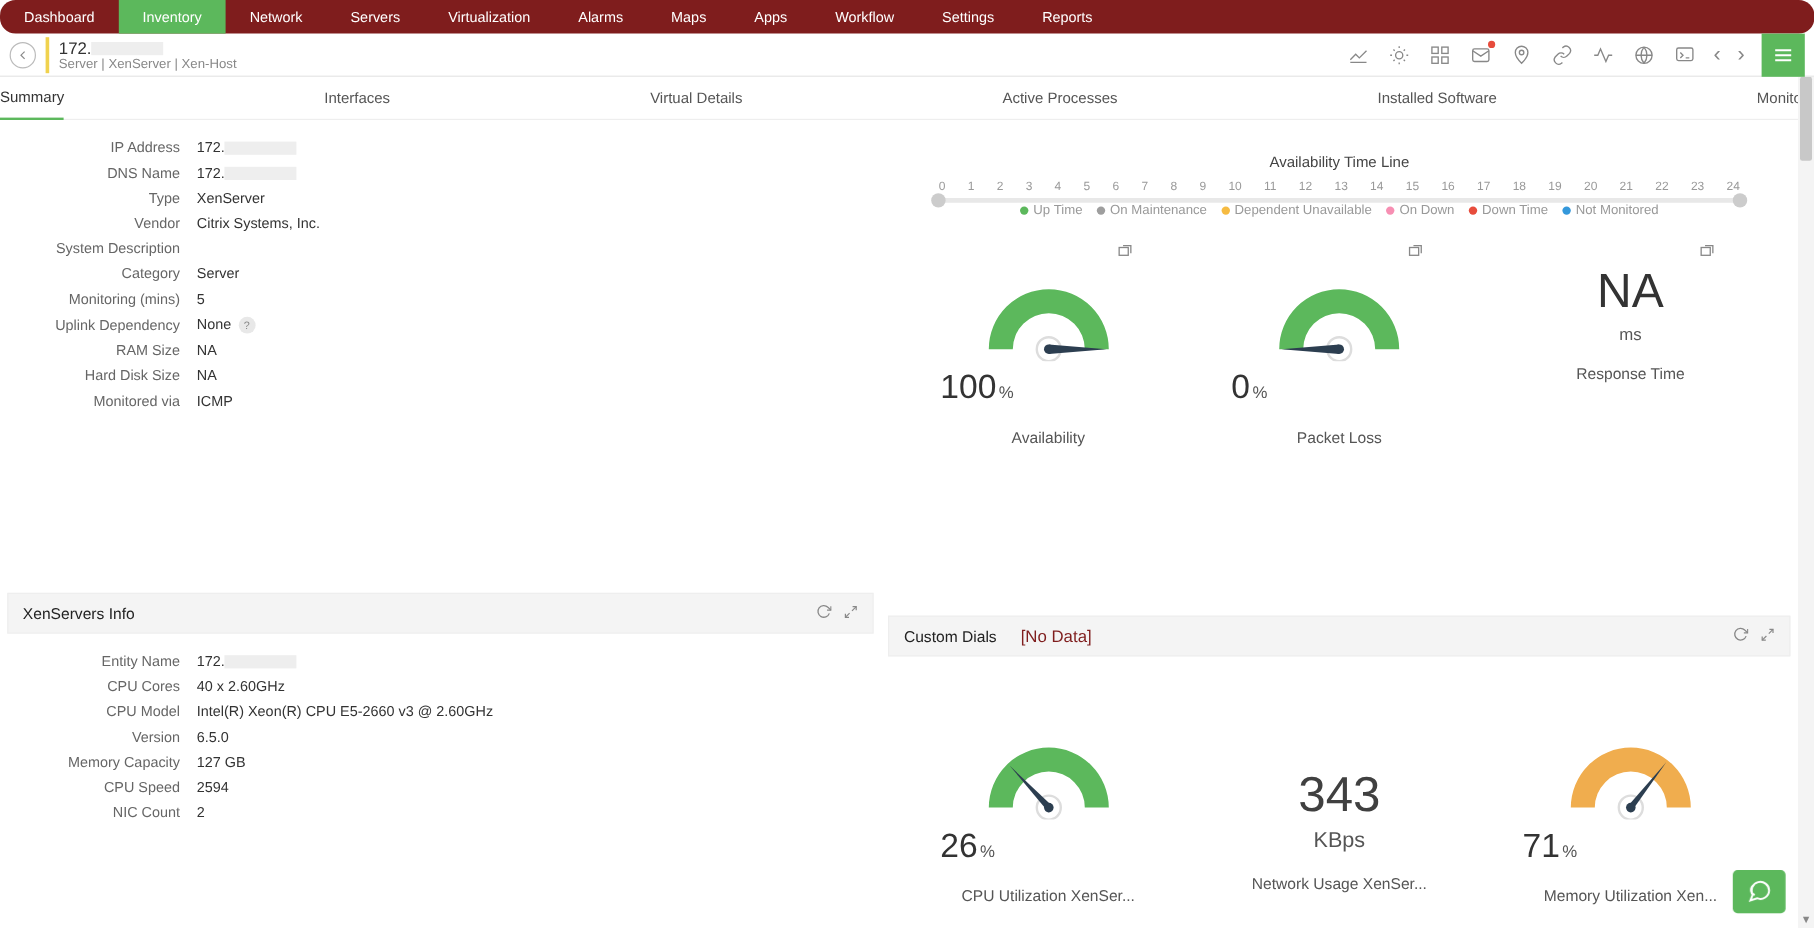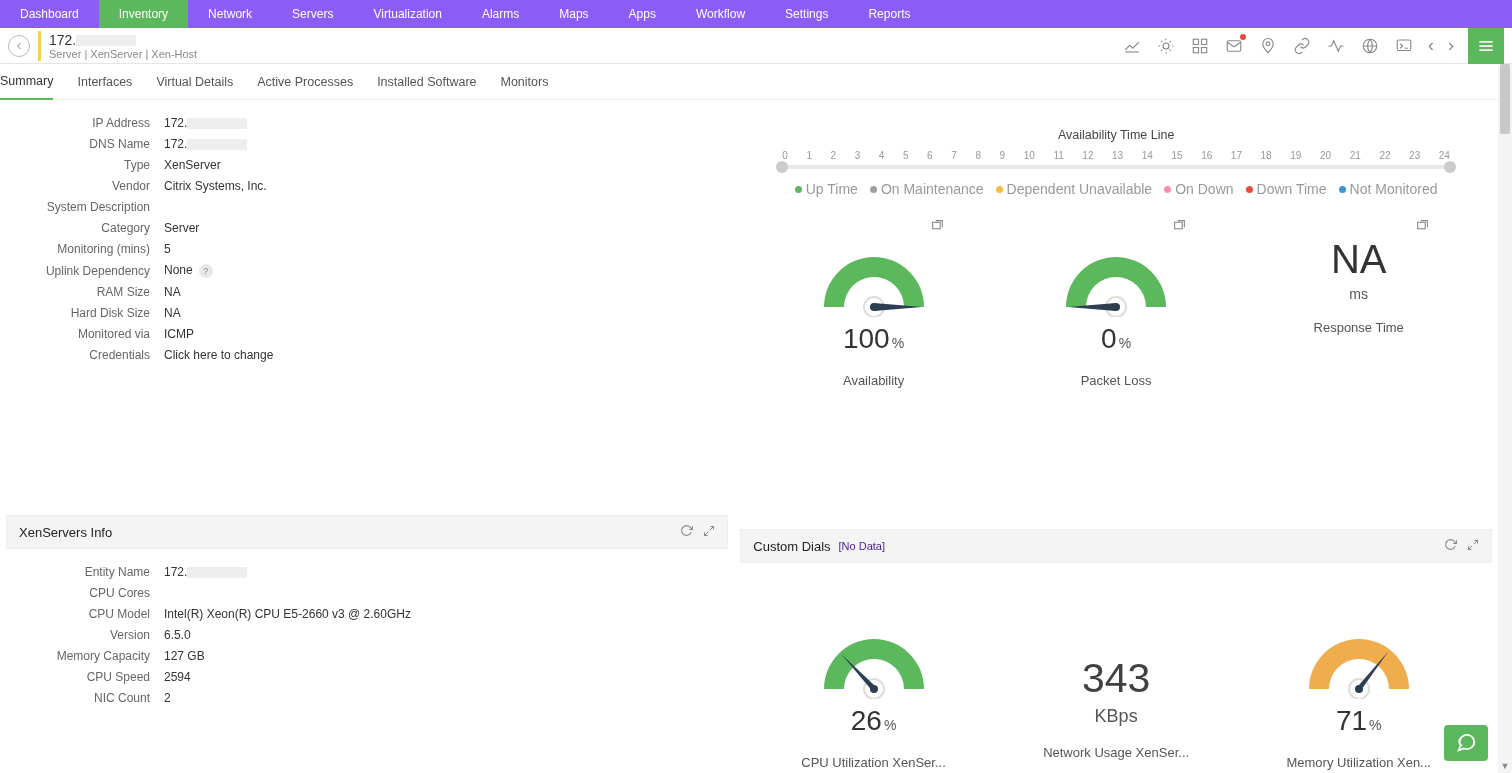--- a/index.html
+++ b/index.html
@@ -1,37 +1,37 @@
 <!DOCTYPE html>
 <html><head>
 <meta charset="utf-8">
 <style>
 * { margin: 0; padding: 0; box-sizing: border-box; font-family: -apple-system, BlinkMacSystemFont, "Segoe UI", Arial, sans-serif; }
 body { background: #fff; font-size: 13px; color: #333; overflow-x: hidden; }
 
 
-.topnav { background: #8b5cf6; display: flex; height: 28px; }
+.topnav { background: #7f1d1d; display: flex; height: 28px; border-radius: 13px; }
 .topnav-item { color: #fff; padding: 0 20px; display: flex; align-items: center; font-size: 12px; cursor: pointer; }
 .topnav-item.active { background: #5cb85c; }
 
 
 .subheader { display: flex; align-items: center; height: 36px; border-bottom: 1px solid #e5e5e5; padding: 0 8px; position: relative; }
 .back-btn { width: 22px; height: 22px; border-radius: 50%; border: 1px solid #bbb; display:flex; align-items:center; justify-content:center; margin-right: 8px; cursor:pointer; color:#888; font-size:14px; }
 .yellow-bar { width: 3px; height: 30px; background: #f0d24e; margin-right: 8px; }
 .host-info .title { font-size: 14px; color: #333; }
 .host-info .sub { font-size: 11px; color: #888; text-align: center; }
 .header-icons { margin-left: auto; display:flex; align-items:center; gap: 6px; }
 .hicon { width: 28px; height: 28px; display:flex; align-items:center; justify-content:center; color:#888; cursor:pointer; font-size:16px; }
 .hicon svg { width:18px; height:18px; }
 .arrow-btn { color:#888; font-size:18px; padding:0 4px; cursor:pointer; }
 .menu-btn { width:36px; height:36px; background:#5cb85c; display:flex; align-items:center; justify-content:center; cursor:pointer; margin-left:4px; }
 .menu-btn svg { stroke:#fff; }
 
 
-.tabs { display:flex; justify-content:flex-start; gap:24px; height:36px; align-items:center; border-bottom:1px solid #eee; }
+.tabs { display:flex; justify-content:space-between; gap:24px; height:36px; align-items:center; border-bottom:1px solid #eee; }
 .tab { font-size:12.5px; color:#555; padding:10px 0; cursor:pointer; }
 .tab.active { color:#333; border-bottom: 2px solid #5cb85c; }
 
 
 .main { display:flex; gap: 12px; padding: 0 6px 20px 6px; }
 .col { flex:1; min-width:0; }
 .left { flex: 0.98; }
 .right { flex: 1.02; }
 
 
@@ -50,46 +50,46 @@
 .redact { display:inline-block; width:60px; height:11px; background:#eee; vertical-align:middle; }
 .help-dot { display:inline-block; width:14px; height:14px; border-radius:50%; background:#e8e8e8; color:#888; font-size:9px; text-align:center; line-height:14px; margin-left:6px; }
 
 
 .timeline-title { text-align:center; font-size:12.5px; color:#444; margin-bottom:8px; }
 .timeline-scale { display:flex; justify-content:space-between; padding:0 30px; font-size:10px; color:#999; position:relative; }
 .timeline-track { height:4px; background:#e8e8e8; margin:4px 30px 0; position:relative; border-radius:2px; }
 .timeline-handle { position:absolute; width:12px; height:12px; border-radius:50%; background:#ccc; top:-4px; }
 .timeline-handle.left { left:-6px; }
 .timeline-handle.right { right:-6px; }
-.legend { display:flex; justify-content:center; gap:12px; font-size:14px; color:#999; margin-top:12px; flex-wrap:wrap;}
+.legend { display:flex; justify-content:center; gap:12px; font-size:11px; color:#999; flex-wrap:wrap;}
 .legend-item { display:flex; align-items:center; gap:4px; }
 .ldot { width:7px; height:7px; border-radius:50%; }
 
 
 .gauges { display:flex; justify-content:space-around; margin-top:40px; }
 .gauge-box { text-align:center; position:relative; width:180px; }
 .popout { position:absolute; top:-18px; right:20px; color:#888; font-size:12px; cursor:pointer; }
 .gauge-svg { width:140px; height:80px; margin:0 auto; display:block; }
-.gauge-value { font-size:28px; color:#333; margin-top:6px; display:flex; align-items:baseline; justify-content:center; gap:2px; }
+.gauge-value { font-size:28px; color:#333; margin-top:6px; display:flex; align-items:baseline; justify-content:flex-start; gap:2px; }
 .gauge-value .unit { font-size:14px; color:#555; }
 .gauge-na { font-size:40px; color:#333; font-weight:400; }
 .gauge-sub { font-size:14px; color:#555; margin-top:4px; }
 .gauge-label { font-size:13px; color:#555; margin-top:18px; }
 
 
 .fake-scroll { position:fixed; right:0; top:64px; bottom:0; width:14px; background:#f4f4f4; }
 .fake-scroll .thumb { position:absolute; left:2px; right:2px; top:0; height:70px; background:#c8c8c8; border-radius:2px; }
 .fake-scroll .up, .fake-scroll .down { position:absolute; left:0; right:0; height:14px; display:flex; align-items:center; justify-content:center; color:#888; font-size:9px; }
 .fake-scroll .up { top:0; } .fake-scroll .down { bottom:0; }
 
 
 .chat-btn { position:fixed; right:24px; bottom:12px; width:44px; height:36px; background:#5cb85c; border-radius:4px; display:flex; align-items:center; justify-content:center; cursor:pointer; }
 .chat-btn svg { stroke:#fff; fill:none; }
 
-.nodata { color:#4c1d95; font-size:11px; font-weight:400; margin-left:8px;}
+.nodata { color:#7f1d1d; font-size:14px; font-weight:400; margin-left:20px;}
 
 
 .main-right-panels { margin-right: 14px; }
 </style>
 </head>
 <body>
 
 <div class="topnav" id="topnav">
     <div class="topnav-item">Dashboard</div>
     <div class="topnav-item active">Inventory</div>
@@ -235,24 +235,20 @@
             <div class="k">RAM Size</div>
             <div class="v"><span>NA</span></div>
           </div>
           <div class="kv">
             <div class="k">Hard Disk Size</div>
             <div class="v"><span>NA</span></div>
           </div>
           <div class="kv">
             <div class="k">Monitored via</div>
             <div class="v"><span>ICMP</span></div>
-          </div>
-          <div class="kv">
-            <div class="k">Credentials</div>
-            <div class="v"><span>Click here to change</span></div>
           </div>
         </div>
     </div>
 
     <div style="height:130px"></div>
     <div class="panel-header">
       <span>XenServers Info</span>
       <span class="spacer"></span>
       <span class="picon"><svg width="13" height="13" viewBox="0 0 24 24" fill="none" stroke="currentColor" stroke-width="2">
             <path d="M23 4v6h-6"></path>
@@ -266,20 +262,21 @@
           </svg></span>
     </div>
     <div class="panel-body">
       <div id="kv-xen" class="kv-wrap">
           <div class="kv">
             <div class="k">Entity Name</div>
             <div class="v"><span>172.</span><span class="redact"></span></div>
           </div>
           <div class="kv">
             <div class="k">CPU Cores</div>
+            <div class="v"><span>40 x 2.60GHz</span></div>
           </div>
           <div class="kv">
             <div class="k">CPU Model</div>
             <div class="v"><span>Intel(R) Xeon(R) CPU E5-2660 v3 @ 2.60GHz</span></div>
           </div>
           <div class="kv">
             <div class="k">Version</div>
             <div class="v"><span>6.5.0</span></div>
           </div>
           <div class="kv">

